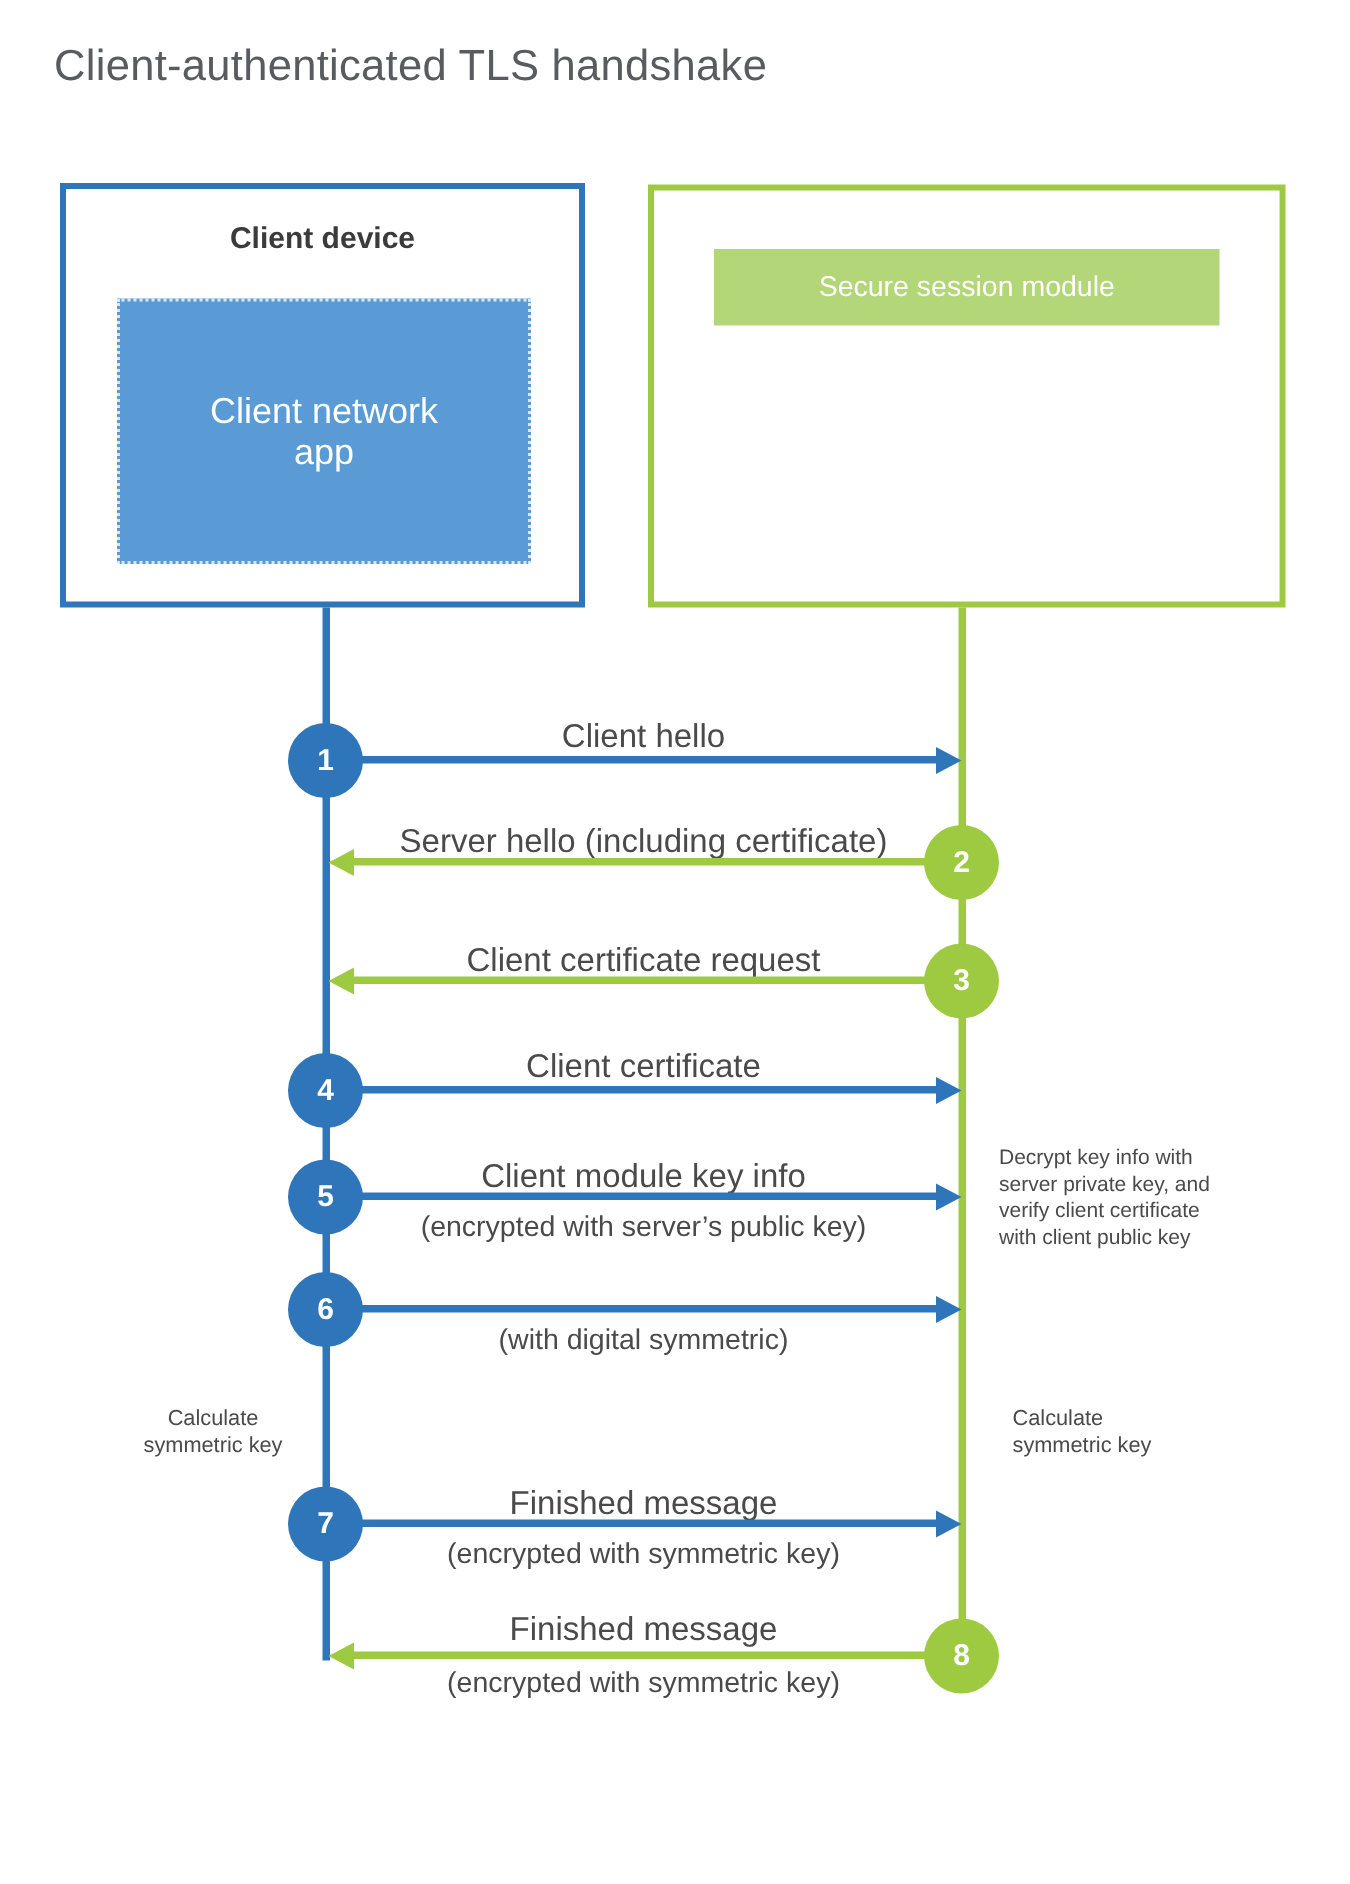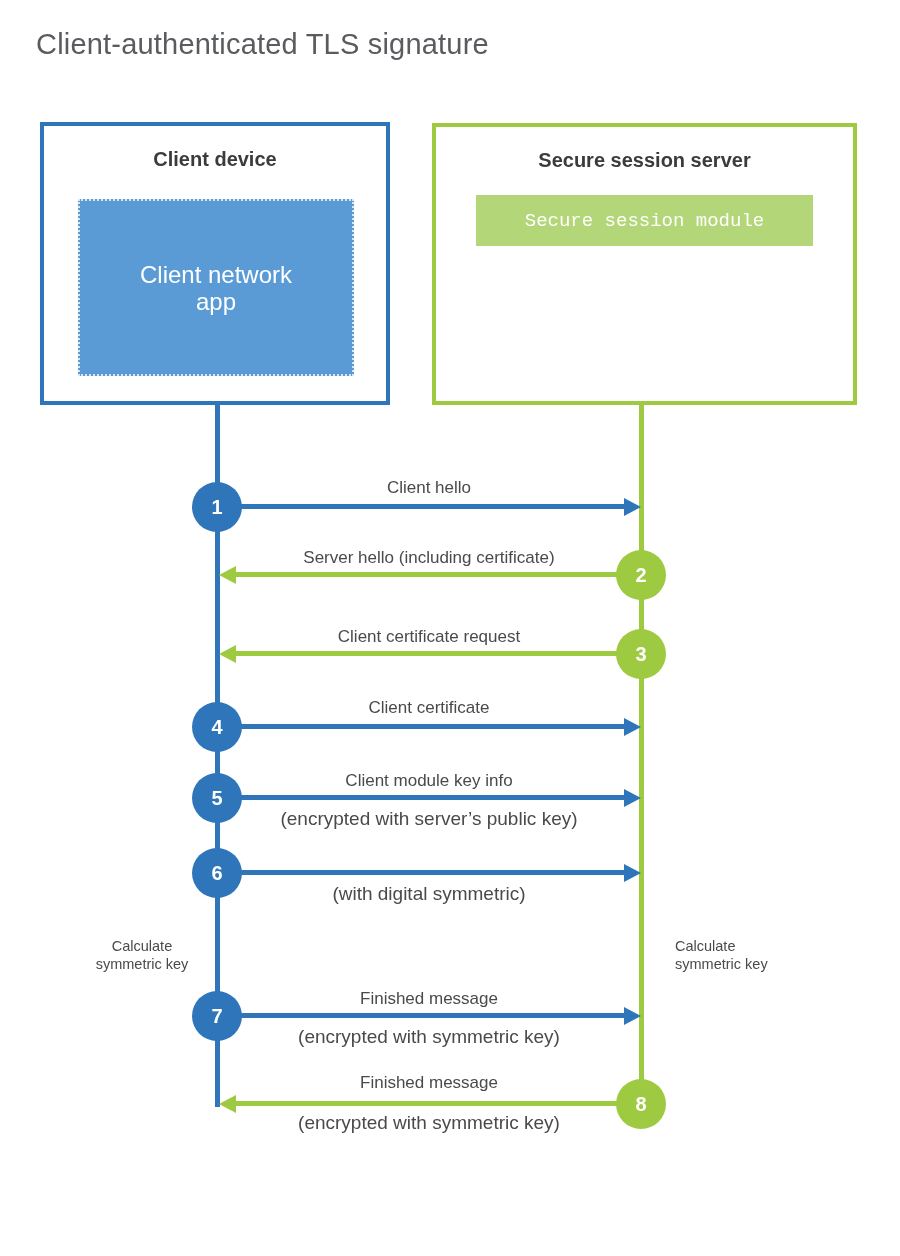--- a/index.html
+++ b/index.html
@@ -35,21 +35,21 @@
     background:var(--blue_fill);border:2px dotted #dbe7f3;
     display:flex;align-items:center;justify-content:center;text-align:center;
   }
   .app-rect span{display:block;width:170px;font-size:24px;color:#fff;line-height:27px;}
   .bar{
     position:relative;margin:0 auto 12px auto;width:337px;height:51px;
     background:var(--green_fill);
     display:flex;align-items:center;justify-content:center;
     font-size:19px;color:#fff;
   }
-  .bar.first{margin-top:23px;font-family:Liberation Mono, monospace;}
+  .bar.first{margin-top:39px;}
 
   
   .vline{position:absolute;width:5px;}
   .blue-line{left:215px;top:405px;height:702px;background:var(--blue);}
   .green-line{left:639px;top:405px;height:700px;background:var(--green);}
 
   
   .arrow{position:absolute;height:5px;}
   .arrow.blue{background:var(--blue);left:217px;width:408px;}
   .arrow.green{background:var(--green);left:235px;width:406px;}
@@ -74,51 +74,50 @@
   }
   .circle.blue{background:var(--blue);left:192px;}
   .circle.green{background:var(--green);left:616px;}
   .c1{top:482px}.c2{top:550px}.c3{top:629px}.c4{top:702px}
   .c5{top:773px}.c6{top:848px}.c7{top:991px}.c8{top:1079px}
 
   
   .lbl,.sub{
     position:absolute;left:217px;width:424px;text-align:center;color:var(--label_gray);
   }
-  .lbl{font-size:17px;}
+  .lbl{font-size:22px;}
   .sub{font-size:19px;}
   .l1{top:478px}.l2{top:548px}.l3{top:627px}.l4{top:698px}
   .l5{top:771px}.l6{top:846px}.l7{top:989px}.l8{top:1073px}
   .s5{top:808px}.s6{top:883px}.s7{top:1026px}.s8{top:1112px}
 
   
   .side-note{
     position:absolute;left:666px;top:763px;width:162px;
     font-size:14px;line-height:17.5px;color:var(--label_gray);
   }
   .calc{position:absolute;top:937px;width:112px;font-size:14.5px;line-height:18px;color:var(--label_gray);}
   .calc-left{left:86px;text-align:center;}
   .calc-right{left:675px;text-align:left;}
 </style>
 </head>
 <body>
 
 <div class="canvas">
 
-  <h1 class="page-title">Client-authenticated TLS signature</h1>
+  <h1 class="page-title">Client-authenticated TLS handshake</h1>
 
   <div class="box client-box">
     <div class="box-title">Client device</div>
     <div class="app-rect">
       <span>Client network app</span>
     </div>
   </div>
 
   <div class="box server-box">
-    <div class="box-title">Secure session server</div>
     <div class="bar first">Secure session module</div>
   </div>
 
   <div class="vline blue-line"></div>
   <div class="vline green-line"></div>
 
   <div class="lbl l1">Client hello</div>
   <div class="arrow blue a1"></div>
   <div class="circle blue c1">
       <span>1</span>
@@ -162,16 +161,17 @@
       <span>7</span>
     </div>
 
   <div class="lbl l8">Finished message</div>
   <div class="arrow green a8"></div>
   <div class="sub s8">(encrypted with symmetric key)</div>
   <div class="circle green c8">
       <span>8</span>
     </div>
 
+  <div class="side-note">Decrypt key info with server private key, and verify client certificate with client public key</div>
   <div class="calc calc-left">Calculate symmetric key</div>
   <div class="calc calc-right">Calculate symmetric key</div>
 
 </div>
 
 </body></html>

